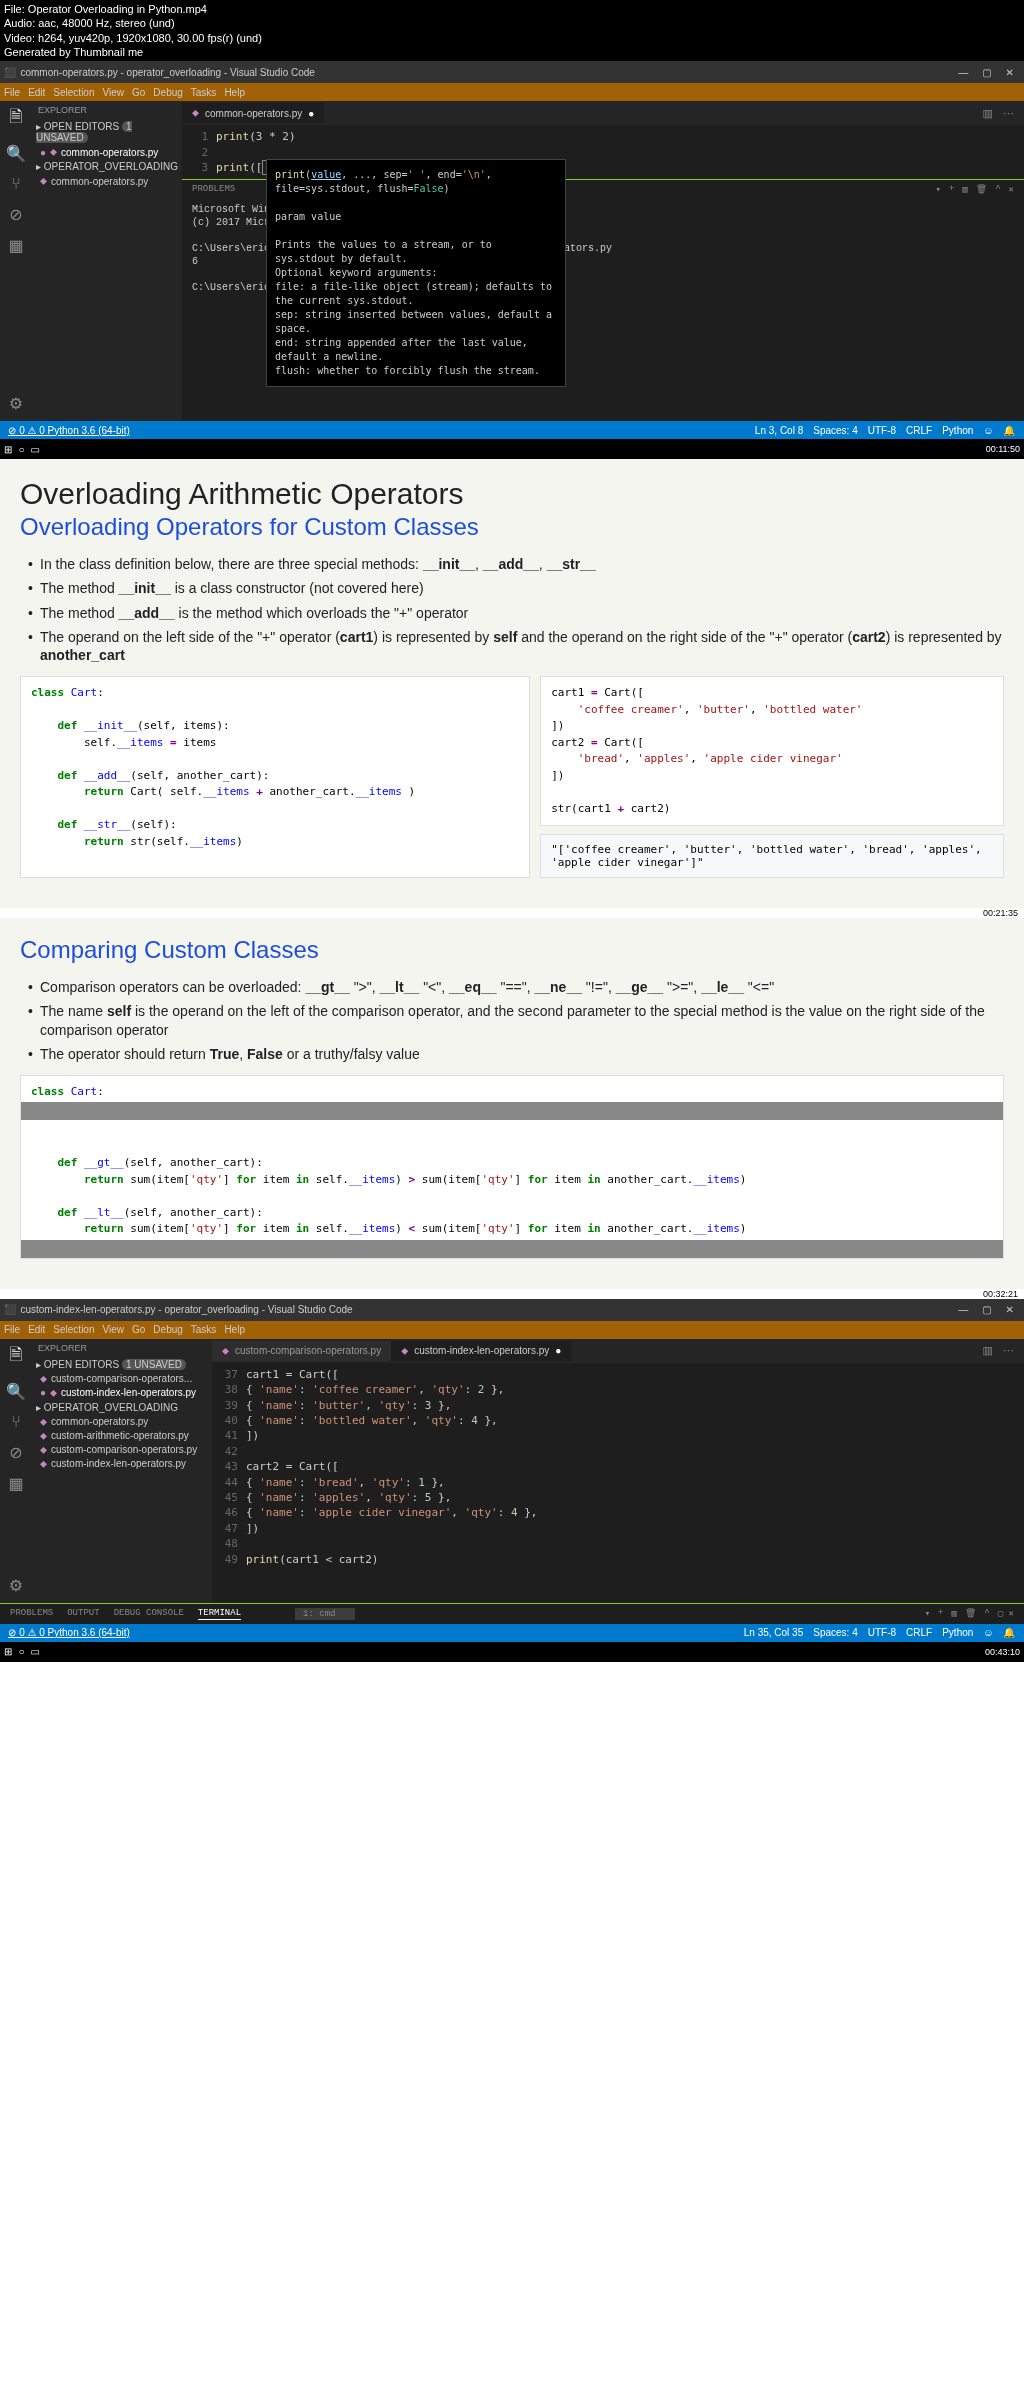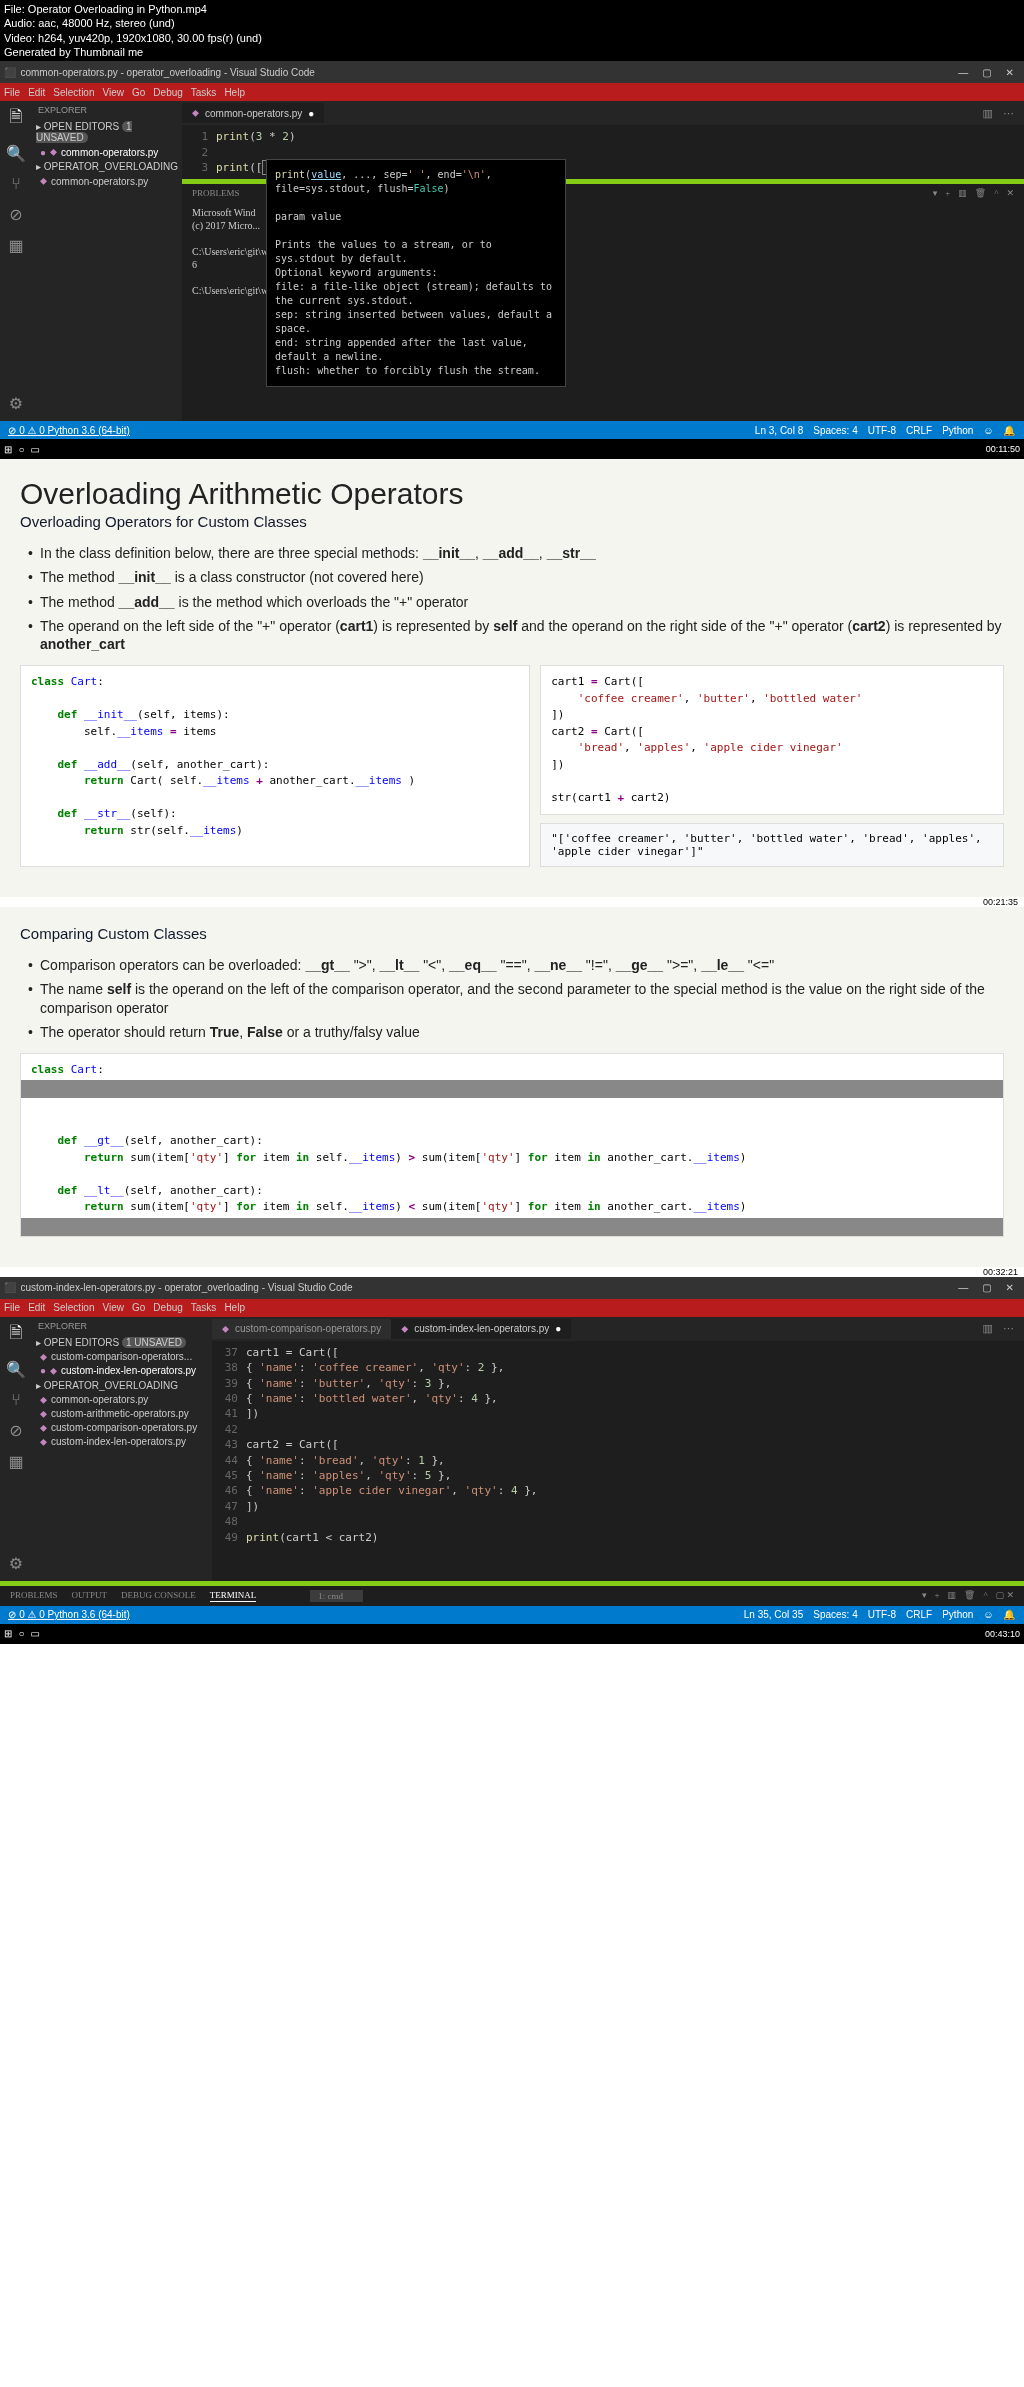--- a/index.html
+++ b/index.html
@@ -2,21 +2,21 @@
 <html><head>
 <meta charset="utf-8">
 <style>
 * { margin: 0; padding: 0; box-sizing: border-box; }
 body { font-family: "Segoe UI", sans-serif; background: #fff; width: 1024px; }
 .metadata { background: #000; color: #fff; font-size: 11px; padding: 2px 4px; line-height: 1.3; }
 .vscode { background: #1e1e1e; color: #ccc; font-size: 11px; }
 .title-bar { background: #333; height: 22px; display: flex; align-items: center; padding: 0 4px; color: #ccc; font-size: 10px; }
 .title-center { flex: 1; text-align: center; }
 .win-btns { display: flex; gap: 14px; margin-right: 6px; }
-.menu-bar { background: #b91c1c; height: 18px; display: flex; align-items: center; gap: 8px; padding: 0 4px; font-size: 10px; color: #ccc; }
+.menu-bar { background: #a16207; height: 18px; display: flex; align-items: center; gap: 8px; padding: 0 4px; font-size: 10px; color: #ccc; }
 .vscode-body { display: flex; height: 320px; }
 .activity-bar { width: 32px; background: #252526; display: flex; flex-direction: column; align-items: center; padding-top: 4px; gap: 12px; color: #888; }
 .activity-bar .icon { font-size: 16px; cursor: pointer; }
 .activity-bottom { margin-top: auto; margin-bottom: 8px; }
 .sidebar { width: 150px; background: #252526; color: #ccc; font-size: 10px; overflow: hidden; }
 .sidebar-header { padding: 4px 6px; color: #999; font-size: 9px; text-transform: uppercase; }
 .sidebar-section { padding: 2px 4px; font-size: 10px; color: #ccc; text-transform: uppercase; }
 .sidebar-item { padding: 1px 8px; display: flex; align-items: center; gap: 4px; font-size: 10px; }
 .sidebar-item .dot { color: #c586c0; }
 .modified { color: #fff; }
@@ -27,34 +27,34 @@
 .tab-actions { margin-left: auto; display: flex; gap: 10px; padding: 0 10px; color: #888; }
 .code-area { font-family: Consolas, monospace; font-size: 11px; padding: 4px; display: flex; }
 .gutter { width: 30px; color: #666; text-align: right; padding-right: 8px; line-height: 1.4; }
 .code-text { flex: 1; line-height: 1.4; position: relative; }
 .tooltip { position: absolute; top: 30px; left: 50px; background: #000000; border: 1px solid #444; padding: 8px; width: 300px; font-size: 10px; line-height: 1.4; z-index: 10; color: #ccc; }
 .tok-fn { color: #dcdcaa; }
 .tok-str { color: #ce9178; }
 .tok-num { color: #b5cea8; }
 .tok-param { color: #9cdcfe; }
 .tok-cl { color: #4ec9b0; }
-.panel { background: #1e1e1e; border-top: 5px solid #84cc16; font-family: Liberation Serif, serif; font-size: 10px; }
+.panel { background: #1e1e1e; border-top: 1px solid #84cc16; font-family: Liberation Mono, monospace; font-size: 10px; }
 .panel-tabs { display: flex; gap: 14px; padding: 4px 10px; font-size: 9px; color: #888; text-transform: uppercase; }
 .panel-tabs .active { color: #fff; border-bottom: 1px solid #fff; }
 .panel-actions { margin-left: auto; display: flex; gap: 8px; }
 .terminal { padding: 4px 10px; color: #ccc; line-height: 1.3; white-space: pre-wrap; }
 .status-bar { background: #007acc; color: #fff; height: 18px; display: flex; align-items: center; font-size: 10px; padding: 0 8px; }
 .status-left { display: flex; gap: 8px; text-decoration: underline; }
 .status-right { margin-left: auto; display: flex; gap: 10px; justify-content: space-between; }
 .taskbar { background: #000; height: 20px; display: flex; align-items: center; padding: 0 4px; gap: 6px; color: #fff; font-size: 10px; }
 .taskbar .right { margin-left: auto; font-size: 9px; }
 
 .slide { background: #f5f5f0; padding: 18px 20px 30px; }
 .slide h1 { font-size: 30px; font-weight: normal; color: #222; margin-bottom: 2px; }
-.slide h2 { font-size: 15px; font-weight: normal; color: #0f172a; margin-bottom: 14px; }
+.slide h2 { font-size: 24px; font-weight: normal; color: #1d4ed8; margin-bottom: 14px; }
 .slide ul { list-style: none; padding-left: 8px; }
 .slide li { font-size: 14px; margin-bottom: 6px; padding-left: 12px; position: relative; color: #222; line-height: 1.3; }
 .slide li::before { content: "•"; position: absolute; left: 0; }
 .slide b { font-weight: bold; }
 .code-block { background: #fff; border: 1px solid #ddd; padding: 8px 10px; font-family: Consolas, monospace; font-size: 11px; line-height: 1.5; white-space: pre; overflow: hidden; }
 .code-row { display: flex; gap: 10px; margin-top: 12px; }
 .code-row > div { flex: 1; }
 .code-row > div:last-child { flex: 0.95; }
 .kw { color: green; font-weight: bold; }
 .cls { color: #00f; }

